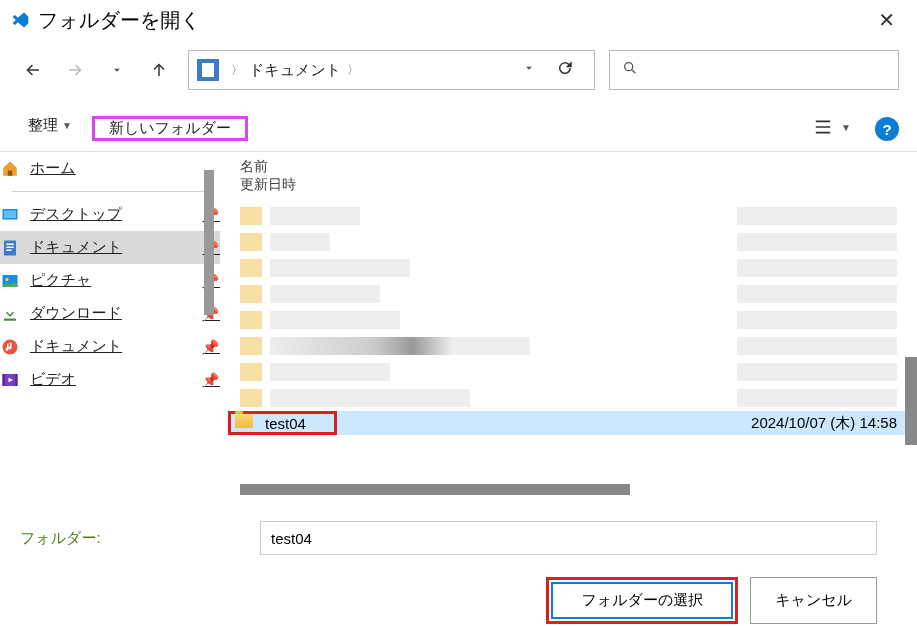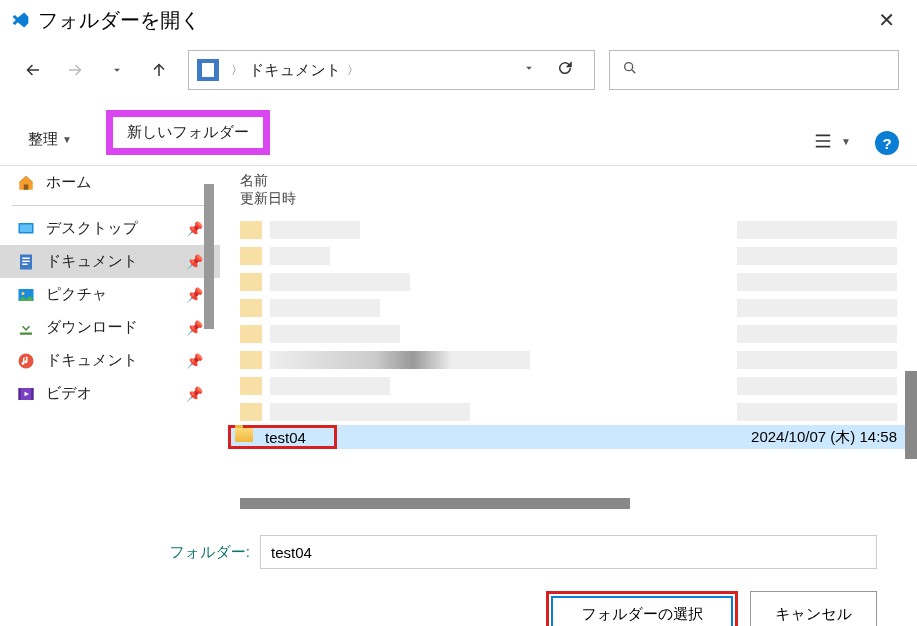--- a/index.html
+++ b/index.html
@@ -23,30 +23,30 @@
     .address-dropdown { color: #555; padding: 0 8px; cursor: pointer; }
     .refresh-btn { padding: 0 12px; cursor: pointer; color: #333; font-size: 18px; }
     
     .search-box { width: 290px; border: 1px solid #bbb; height: 40px; display: flex; align-items: center; padding: 0 12px; }
     .search-input { flex: 1; border: none; outline: none; font-size: 15px; color: #888; }
     .search-icon { color: #555; font-size: 16px; }
     
     .toolbar-row { display: flex; align-items: flex-end; padding: 6px 18px 10px; border-bottom: 1px solid #e0e0e0; }
     .toolbar-btn { display: flex; align-items: center; font-size: 15px; padding: 6px 10px; cursor: pointer; color: #222; }
     .toolbar-dropdown { font-size: 10px; margin-left: 4px; color: #555; }
-    .new-folder-btn { border: 7px solid #d946ef; padding: 6px 14px; margin-left: 24px; }
+    .new-folder-btn { border: 3px solid #d946ef; padding: 0 14px; margin-left: 10px; }
     .toolbar-spacer { flex: 1; }
     .view-btn { display: flex; align-items: center; padding: 6px 10px; cursor: pointer; color: #333; }
     .help-btn { width: 24px; height: 24px; border-radius: 50%; background: #0a7dd4; color: #fff; display: flex; align-items: center; justify-content: center; font-size: 15px; margin-left: 14px; cursor: pointer; font-weight: bold; }
     
     .content { display: flex; height: 345px; }
     
     .sidebar { width: 220px; position: relative; overflow: hidden; }
     .sidebar-scroll { position: absolute; right: 6px; top: 18px; width: 10px; height: 145px; background: #999; }
-    .sidebar-item { display: flex; align-items: center; padding: 7px 16px; font-size: 15px; cursor: pointer; color: #222; }
+    .sidebar-item { display: flex; align-items: center; padding: 7px 0; font-size: 15px; cursor: pointer; color: #222; text-decoration: underline; }
     .sidebar-item.selected { background: #d9d9d9; }
     .sidebar-icon { width: 20px; height: 18px; margin-right: 10px; flex-shrink: 0; }
     .pin-icon { margin-left: auto; color: #888; font-size: 14px; }
     .sidebar-divider { height: 1px; background: #d0d0d0; margin: 6px 12px; }
     .folder-ico { width: 18px; height: 14px; background: linear-gradient(#ffd877, #f0b840); border-radius: 1px; position: relative; }
     .folder-ico::before { content: ""; position: absolute; top: -3px; left: 0; width: 8px; height: 3px; background: #f0b840; border-radius: 1px 1px 0 0; }
     
     .file-list { flex: 1; position: relative; overflow: hidden; }
     .list-header { display: flex; padding: 6px 20px; font-size: 14px; color: #444; border-bottom: 1px solid transparent; flex-direction: column; }
     .col-name { flex: 1; }
@@ -60,21 +60,21 @@
     .blur-row { display: flex; align-items: center; padding: 4px 12px; gap: 0; }
     .blur-folder { width: 22px; height: 18px; background: #f8dfa6; margin-right: 8px; }
     .blur-text { height: 18px; background: #eee; }
     .blur-date { height: 18px; background: #eee; margin-left: auto; }
     
     .hscroll { position: absolute; bottom: 2px; left: 20px; width: 390px; height: 11px; background: #888; }
     .vscroll { position: absolute; right: 0; top: 205px; width: 12px; height: 88px; background: #888; }
     
     .footer { padding: 24px 20px 12px; }
     .folder-input-row { display: flex; align-items: center; margin-bottom: 22px; }
-    .folder-label { width: 240px; text-align: right; padding-right: 10px; font-size: 15px; color: #0f766e; }
+    .folder-label { width: 240px; padding-right: 10px; font-size: 15px; color: #4d7c0f; }
     .folder-input { flex: 1; border: 1px solid #ccc; height: 34px; padding: 0 10px; font-size: 15px; outline: none; margin-right: 20px; }
     .footer-buttons { display: flex; justify-content: flex-end; gap: 12px; padding-right: 20px; }
     .btn { border: 1px solid #999; background: #fff; padding: 8px 24px; font-size: 15px; cursor: pointer; }
     .btn-primary-wrap { border: 3px solid #d92020; padding: 2px; }
     .btn-primary { border: 2px solid #0a7dd4; padding: 7px 28px; }
   </style>
 </head>
 <body>
 
 <div class="titlebar">

